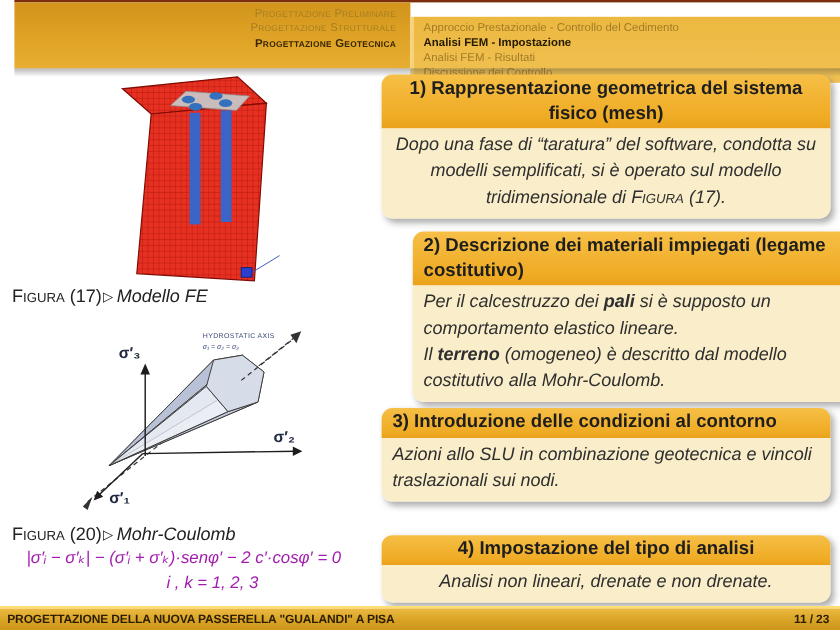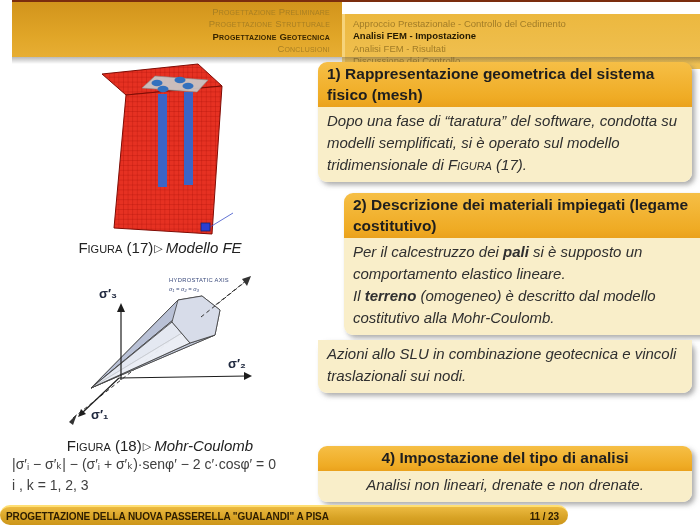--- a/index.html
+++ b/index.html
@@ -47,47 +47,46 @@
   }
   .block-b {
     background:#f9eec9; border-radius:0 0 9px 9px;
     padding:3px 9px 6px 9px; font-size:15px; line-height:22px; color:#2f2f2f;font-style:italic;
   }
   .b { font-weight:bold;text-align:center; }
   .sc { font-variant:small-caps; }
   .it { font-style:italic; }
   
   .fig-svg { position:absolute; }
-  .caption { position:absolute; left:10px; width:300px; text-align:center;
+  .caption { position:absolute; left:10px; width:300px; text-align:left;
              font-size:15px; color:#222; white-space:nowrap; }
   .cap-tri { font-size:11px; position:relative; top:-1px; padding:0 3px 0 1px; color:#222; }
-  .formula { position:absolute; left:12px; width:310px; font-size:14px; color:#404040;
-             white-space:nowrap; }
+  .formula { position:absolute; left:22px; width:310px; font-size:14px; color:#a21caf;
+             font-style:italic; white-space:nowrap; }
   
   .footer {
-    position:absolute; left:0; bottom:0; width:568px; height:20px; box-sizing:border-box;
+    position:absolute; left:0; bottom:0; width:700px; height:20px; box-sizing:border-box;
     border-top:2px solid #ffdf73;
     background:linear-gradient(180deg,#ecba41 0%,#d7a224 60%,#cd961b 100%);
     display:flex; justify-content:space-between; align-items:center;
     padding:0 9px 0 6px;
-    font-size:10px; font-weight:bold; color:#2d1d00; letter-spacing:-0.1px;border-radius:10px;
+    font-size:10px; font-weight:bold; color:#2d1d00; letter-spacing:-0.1px;
   }
 </style>
 </head>
 <body>
 
 <div class="slide">
 
   <div class="hdr">
     <div class="hdr-topline"></div>
     <div class="hdr-left">
       <div class="sec-item">Progettazione Preliminare</div>
       <div class="sec-item">Progettazione Strutturale</div>
       <div class="sec-item active">Progettazione Geotecnica</div>
-      <div class="sec-item">Conclusioni</div>
     </div>
     <div class="hdr-right">
       <div class="sub-item">Approccio Prestazionale - Controllo del Cedimento</div>
       <div class="sub-item active">Analisi FEM - Impostazione</div>
       <div class="sub-item">Analisi FEM - Risultati</div>
       <div class="sub-item">Discussione dei Controllo</div>
     </div>
     <div class="hdr-shadow"></div>
   </div>
 
@@ -150,46 +149,47 @@
 
     <text x="44" y="36" font-size="13" font-weight="bold" fill="#20293f">σ′₃</text>
     <text x="173" y="106" font-size="13" font-weight="bold" fill="#20293f">σ′₂</text>
     <text x="36" y="157" font-size="13" font-weight="bold" fill="#20293f">σ′₁</text>
     <text x="114" y="20" font-size="5.8" letter-spacing="0.3" fill="#3a4a7c">HYDROSTATIC AXIS</text>
     <text x="114" y="29" font-size="5.8" font-style="italic" fill="#3a4a7c">σ₁ = σ₂ = σ₃</text>
   </svg>
 
   <div class="caption" style="top:437px;">
     <span class="sc">Figura</span>
-    <span>(18)</span><span class="cap-tri">▷</span><span class="it">Mohr-Coulomb</span>
+    <span>(20)</span><span class="cap-tri">▷</span><span class="it">Mohr-Coulomb</span>
   </div>
 
   <div class="formula" style="top:456px;">|σ′ᵢ − σ′ₖ| − (σ′ᵢ + σ′ₖ)·senφ′ − 2 c′·cosφ′ = 0</div>
-  <div class="formula" style="top:477px;">i , k = 1, 2, 3</div>
-
-  <div class="block" style="top:62px;">
+  <div class="formula" style="top:477px;text-align:center;">i , k = 1, 2, 3</div>
+
+  <div class="block" style="top:62px;text-align:center;">
     <div class="block-h">1) Rappresentazione geometrica del sistema fisico (mesh)</div>
     <div class="block-b">
       <span>Dopo una fase di “taratura” del software, condotta su modelli semplificati, si è operato sul modello tridimensionale di </span><span class="sc">Figura</span><span> (17).</span>
     </div>
   </div>
 
   <div class="block" style="top:193px;margin-left:26px;">
     <div class="block-h">2) Descrizione dei materiali impiegati (legame costitutivo)</div>
     <div class="block-b">
       <div>
         <span>Per il calcestruzzo dei </span><span class="b">pali</span><span> si è supposto un comportamento elastico lineare.</span>
       </div>
       <div>
         <span>Il </span><span class="b">terreno</span><span> (omogeneo) è descritto dal modello costitutivo alla Mohr-Coulomb.</span>
       </div>
     </div>
   </div>
 
   <div class="block" style="top:340px;">
+    <div class="block-h">3) Introduzione delle condizioni al contorno</div>
     <div class="block-b">Azioni allo SLU in combinazione geotecnica e vincoli traslazionali sui nodi.</div>
   </div>
 
   <div class="block" style="top:446px;text-align:center;">
     <div class="block-h">4) Impostazione del tipo di analisi</div>
     <div class="block-b">Analisi non lineari, drenate e non drenate.</div>
   </div>
 
   <div class="footer">
     <span>PROGETTAZIONE DELLA NUOVA PASSERELLA "GUALANDI" A PISA</span>

